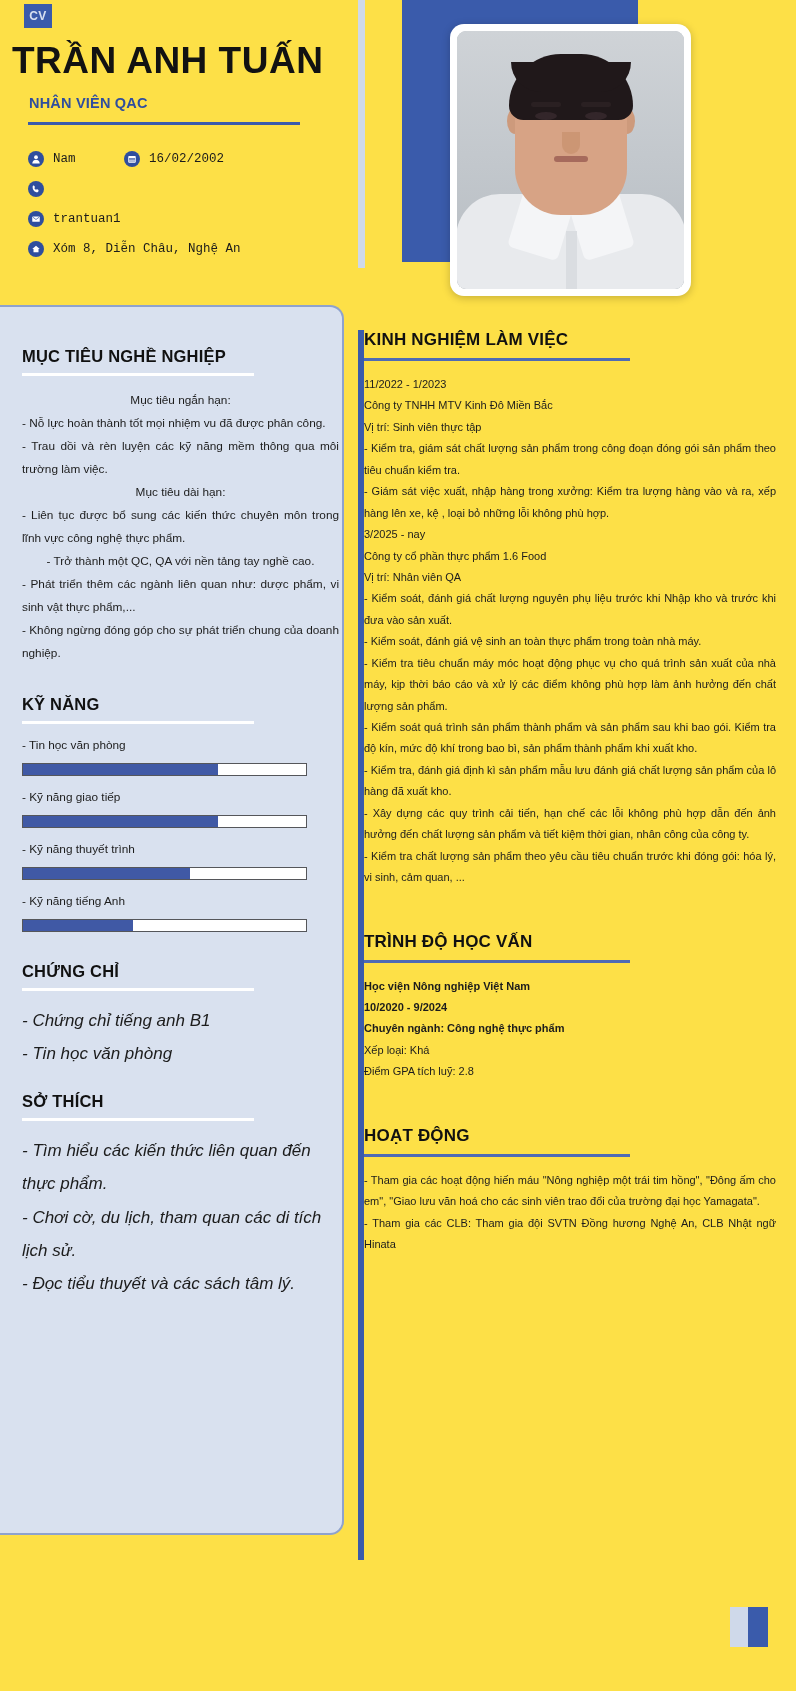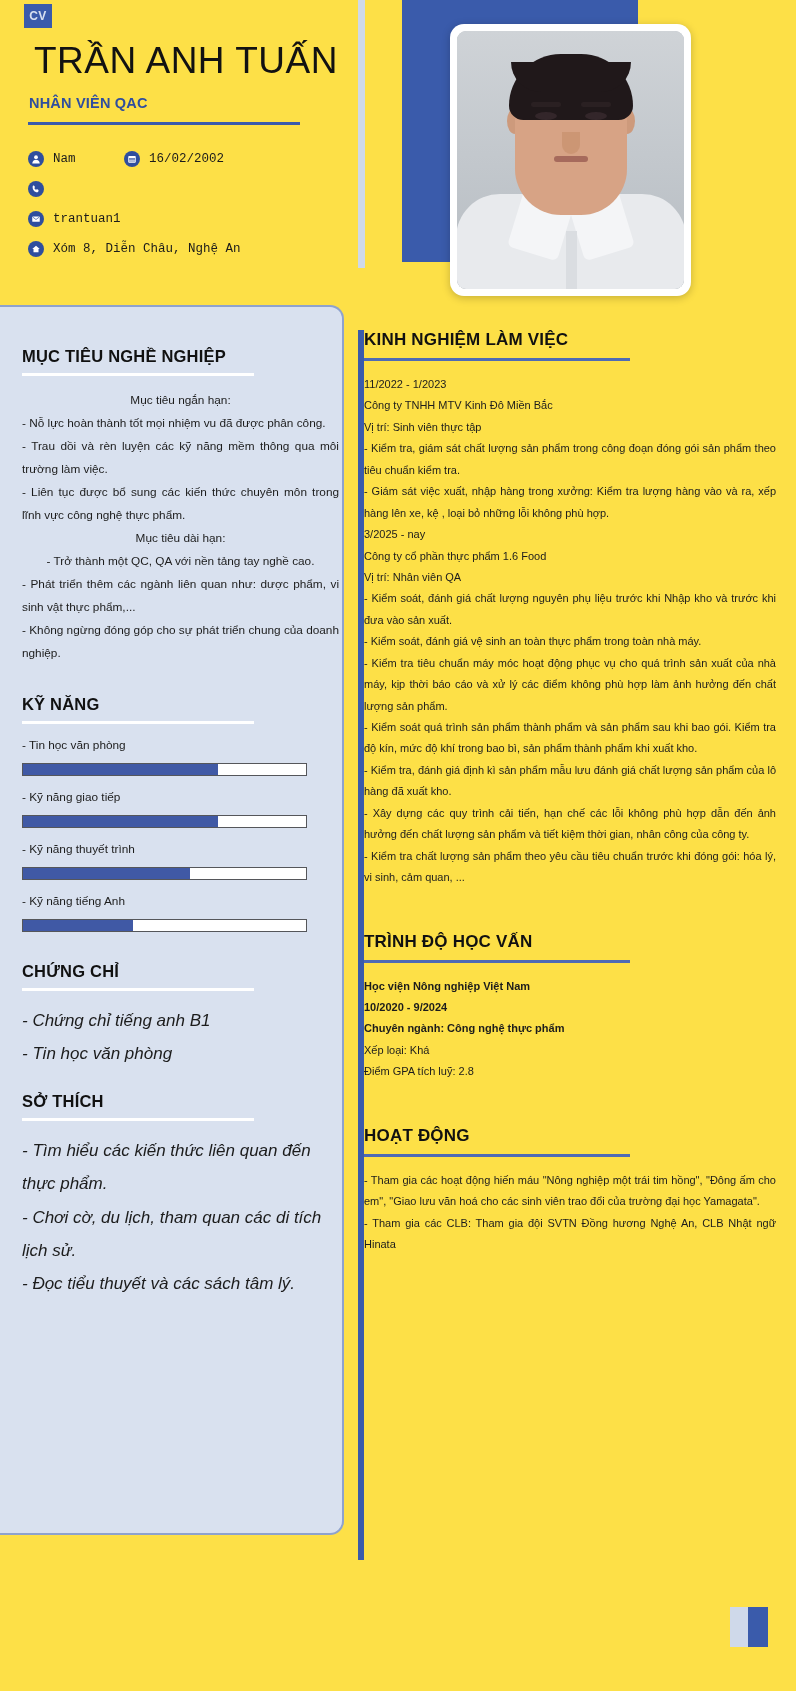--- a/index.html
+++ b/index.html
@@ -32,23 +32,23 @@
     background: #3a5bab;
     color: #d7e0f0;
     font-size: 12px;
     font-weight: 700;
     letter-spacing: .5px;
     line-height: 24px;
     text-align: center;
   }
   .name {
     position: absolute;
-    left: 34px; top: 40px;
+    left: 12px; top: 40px;
     font-size: 37px;
-    font-weight: 400;
+    font-weight: 700;
     letter-spacing: .5px;
     color: #121212;
     white-space: nowrap;
     text-align: right;
   }
   .job-title {
     position: absolute;
     left: 29px; top: 95px;
     font-size: 14.5px;
     font-weight: 700;
@@ -351,22 +351,22 @@
   </div>
 
   <div class="sidebar">
 
     <div>
       <div class="sec-title">MỤC TIÊU NGHỀ NGHIỆP</div>
       <div class="sec-rule-white"></div>
       <div class="body-txt nojust">Mục tiêu ngắn hạn:</div>
       <div class="body-txt">- Nỗ lực hoàn thành tốt mọi nhiệm vu đã được phân công.</div>
       <div class="body-txt">- Trau dồi và rèn luyện các kỹ năng mềm thông qua môi trường làm việc.</div>
+      <div class="body-txt nojust">Mục tiêu dài hạn:</div>
       <div class="body-txt">- Liên tục được bổ sung các kiến thức chuyên môn trong lĩnh vực công nghệ thực phẩm.</div>
-      <div class="body-txt nojust">Mục tiêu dài hạn:</div>
       <div class="body-txt nojust">- Trở thành một QC, QA với nền tảng tay nghề cao.</div>
       <div class="body-txt">- Phát triển thêm các ngành liên quan như: dược phẩm, vi sinh vật thực phẩm,...</div>
       <div class="body-txt">- Không ngừng đóng góp cho sự phát triển chung của doanh nghiệp.</div>
     </div>
 
     <div class="gap-lg"></div>
 
     <div>
       <div class="sec-title">KỸ NĂNG</div>
       <div class="sec-rule-white"></div>

